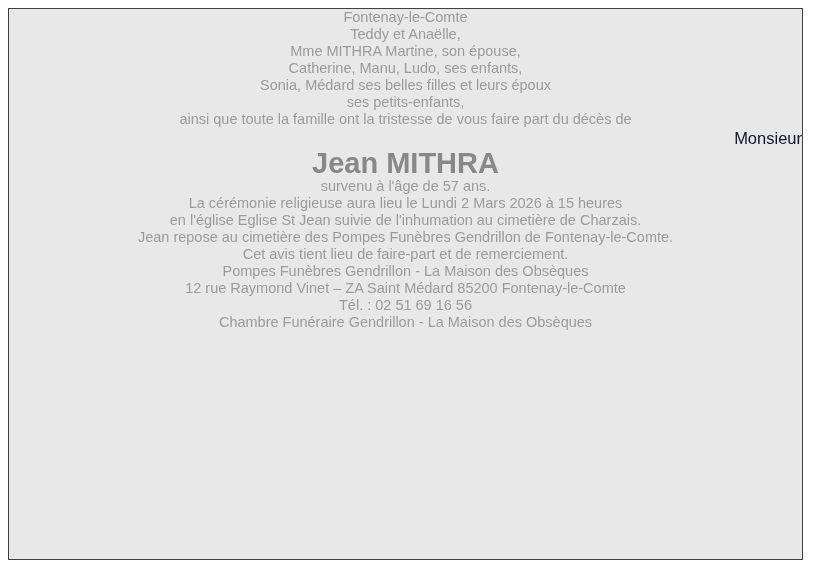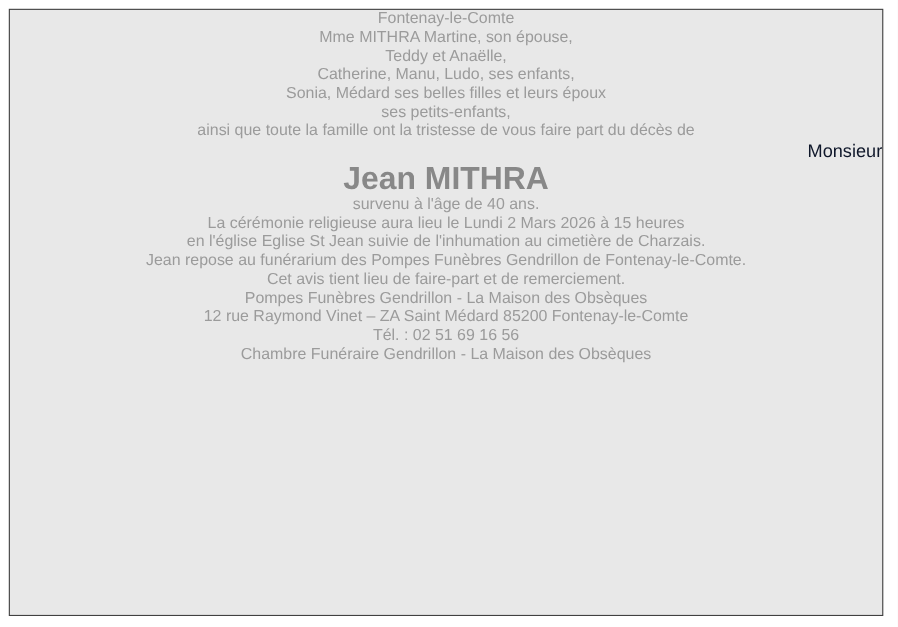--- a/index.html
+++ b/index.html
@@ -40,41 +40,41 @@
 </style>
 </head>
 <body>
 
 <div class="card">
 
   <p class="location">Fontenay-le-Comte</p>
 
   <p class="family">
     </p>
+    <div>Teddy et Anaëlle,</div>
     <div>Mme MITHRA Martine, son épouse,</div>
-    <div>Teddy et Anaëlle,</div>
     <div>Catherine, Manu, Ludo, ses enfants,</div>
     <div>Sonia, Médard ses belles filles et leurs époux</div>
     <div>ses petits-enfants,</div>
     <div>ainsi que toute la famille ont la tristesse de vous faire part du décès de</div>
   <p></p>
 
   <p class="civility">Monsieur</p>
 
   <p class="deceased-name">Jean MITHRA</p>
 
-  <p class="age">survenu à l'âge de 40 ans.</p>
+  <p class="age">survenu à l'âge de 57 ans.</p>
 
   <p class="ceremony">
     </p>
     <div>La cérémonie religieuse aura lieu le Lundi 2 Mars 2026 à 15 heures</div>
     <div>en l'église Eglise St Jean suivie de l'inhumation au cimetière de Charzais.</div>
   <p></p>
 
-  <p class="repose">Jean repose au funérarium des Pompes Funèbres Gendrillon de Fontenay-le-Comte.</p>
+  <p class="repose">Jean repose au cimetière des Pompes Funèbres Gendrillon de Fontenay-le-Comte.</p>
 
 
   <p class="notice">Cet avis tient lieu de faire-part et de remerciement.</p>
 
   <p class="funeral-home">
     </p>
     <div>Pompes Funèbres Gendrillon - La Maison des Obsèques</div>
     <div>12 rue Raymond Vinet – ZA Saint Médard 85200 Fontenay-le-Comte</div>
     <div>Tél. : 02 51 69 16 56</div>
   <p></p>

